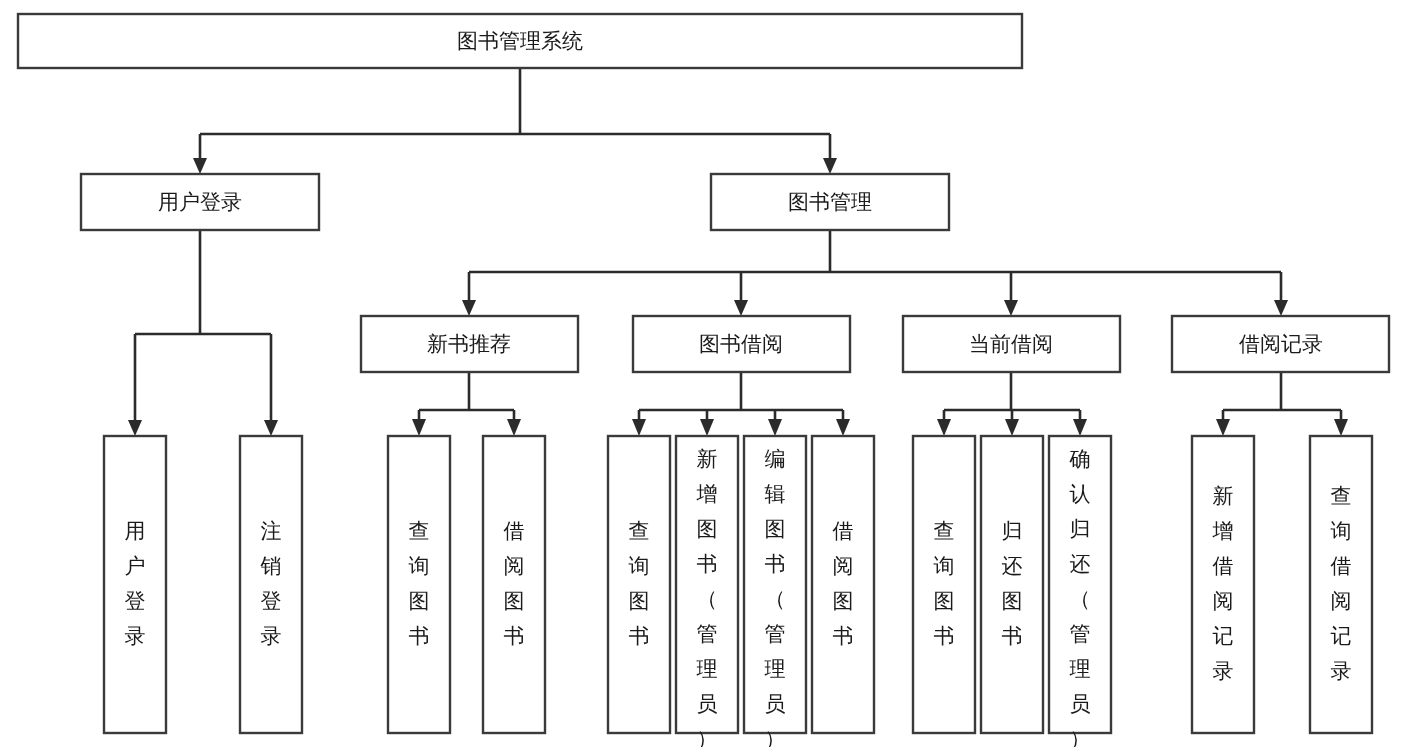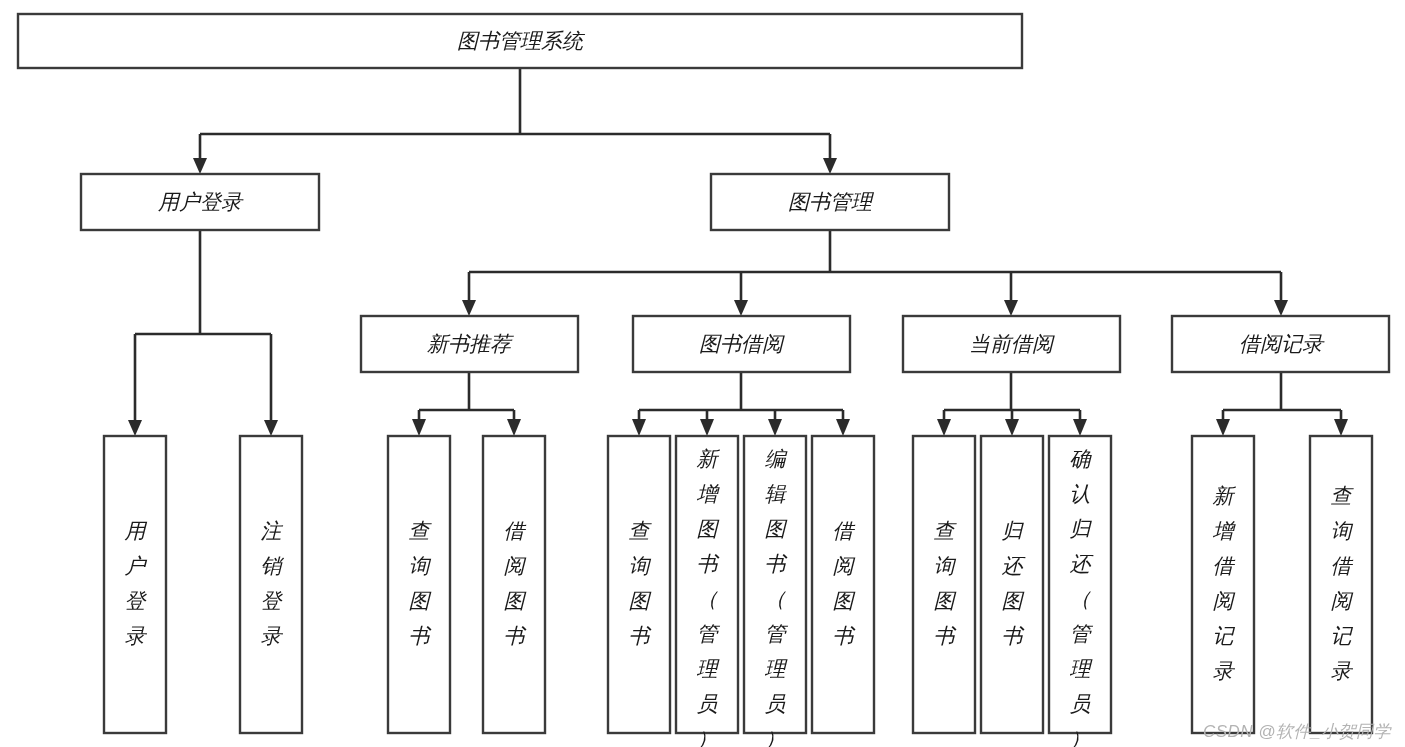--- a/index.html
+++ b/index.html
@@ -11,21 +11,20 @@
     width: 1405px;
     height: 747px;
     font-family: "Liberation Sans", "DejaVu Sans", sans-serif;
     overflow: hidden;
     position: relative;
   }
   #diagram-root {
     position: relative;
     width: 1405px;
     height: 747px;
-    font-style: italic;
   }
   svg.diagram {
     position: absolute;
     top: 0;
     left: 0;
     width: 1405px;
     height: 747px;
   }
   .node-box {
     fill: #ffffff;
@@ -235,14 +234,13 @@
           <rect class="node-box" x="1192" y="436" width="62" height="297"></rect>
           <text class="node-label-vertical"><tspan x="1223" y="503">新</tspan><tspan x="1223" y="538">增</tspan><tspan x="1223" y="573">借</tspan><tspan x="1223" y="608">阅</tspan><tspan x="1223" y="643">记</tspan><tspan x="1223" y="678">录</tspan></text>
         </g>
         <g>
           <rect class="node-box" x="1310" y="436" width="62" height="297"></rect>
           <text class="node-label-vertical"><tspan x="1341" y="503">查</tspan><tspan x="1341" y="538">询</tspan><tspan x="1341" y="573">借</tspan><tspan x="1341" y="608">阅</tspan><tspan x="1341" y="643">记</tspan><tspan x="1341" y="678">录</tspan></text>
         </g>
       </g>
   </svg>
 
-  <div class="watermark-text">CSDN @软件_小贺同学</div>
 </div>
 
 </body></html>

